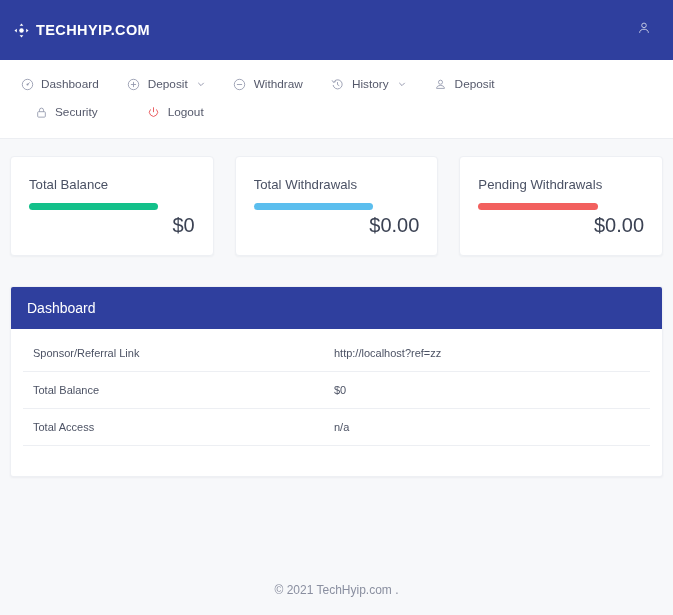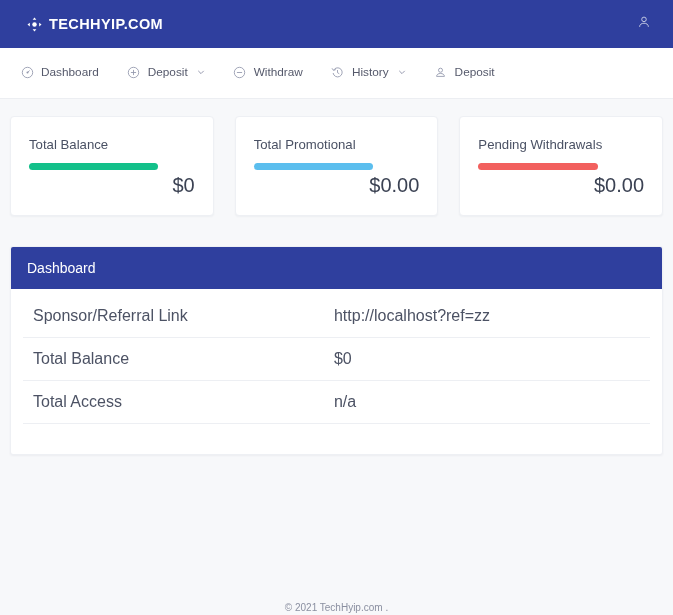--- a/index.html
+++ b/index.html
@@ -16,26 +16,26 @@
     width: 673px;
     height: 615px;
     position: relative;
     background: #f7f8fa;
     display: flex;
     flex-direction: column;
   }
 
   
   .topbar {
-    height: 48px;
+    height: 60px;
     background: #2f3f9e;
     display: flex;
     align-items: center;
     justify-content: space-between;
-    padding: 0 14px 0 27px;
+    padding: 0 14px 0 14px;
     flex: 0 0 auto;
   }
   .brand {
     display: flex;
     align-items: center;
     gap: 7px;
     color: #ffffff;
     font-size: 14.5px;
     font-weight: bold;
     letter-spacing: 0.4px;
@@ -123,34 +123,34 @@
     background: #2f3f9e;
     color: #ffffff;
     font-size: 14px;
     padding: 13px 16px;
   }
   .panel-body { padding: 6px 12px 30px 12px; }
   table.kv { width: 100%; border-collapse: collapse; }
   table.kv tr { border-bottom: 1px solid #edeff3; }
   table.kv td {
     padding: 12px 10px;
-    font-size: 16px;
+    font-size: 11px;
     color: #4c5264;
     vertical-align: middle;
   }
   table.kv td.k { width: 48%; }
   table.kv td.v { color: #4c5264; }
 
   
   .footer {
     margin-top: auto;
     text-align: center;
-    font-size: 10px;
+    font-size: 12px;
     color: #8a8fa0;
-    padding-bottom: 2px;
+    padding-bottom: 18px;
   }
 </style>
 </head>
 <body>
 
 <div class="page">
 
   <div class="topbar">
     <div class="brand">
       <span class="brand-icon">
@@ -232,34 +232,55 @@
             <circle cx="8" cy="5.2" r="2.5"></circle>
             <path d="M3.2 12.8 C3.2 10.3 5.4 9.2 8 9.2 C10.6 9.2 12.8 10.3 12.8 12.8 Z"></path>
           </svg>
         </span>
         <span>Deposit</span>
       </div>
 
 
     </div>
 
+    <div class="navrow">
+      <div class="navitem" style="margin-left:14px;">
+        <span class="ic">
+          <svg width="13" height="13" viewBox="0 0 16 16" fill="none" stroke="#9297ab" stroke-width="1.05">
+            <rect x="3.3" y="7" width="9.4" height="6.7" rx="1.1"></rect>
+            <path d="M5.5 7 V5.1 A2.5 2.5 0 0 1 10.5 5.1 V7"></path>
+          </svg>
+        </span>
+        <span>Security</span>
+      </div>
+
+      <div class="navitem danger" style="margin-left:21px;">
+        <span class="ic">
+          <svg width="13" height="13" viewBox="0 0 16 16" fill="none" stroke="#e8565a" stroke-width="1.15">
+            <path d="M4.4 4.2 A5 5 0 1 0 11.6 4.2"></path>
+            <path d="M8 1.6 V7.6"></path>
+          </svg>
+        </span>
+        <span>Logout</span>
+      </div>
+    </div>
   </div>
 
   <div class="cards">
 
     <div class="card">
       <div class="card-title">Total Balance</div>
       <div class="bar-track">
         <div class="bar-fill" id="bar0" style="background: rgb(19, 192, 138); width: 78%;"></div>
       </div>
       <div class="card-value">$0</div>
     </div>
 
     <div class="card">
-      <div class="card-title">Total Promotional</div>
+      <div class="card-title">Total Withdrawals</div>
       <div class="bar-track">
         <div class="bar-fill" id="bar1" style="background: rgb(91, 190, 238); width: 72%;"></div>
       </div>
       <div class="card-value">$0.00</div>
     </div>
 
     <div class="card">
       <div class="card-title">Pending Withdrawals</div>
       <div class="bar-track">
         <div class="bar-fill" id="bar2" style="background: rgb(242, 96, 94); width: 72%;"></div>

